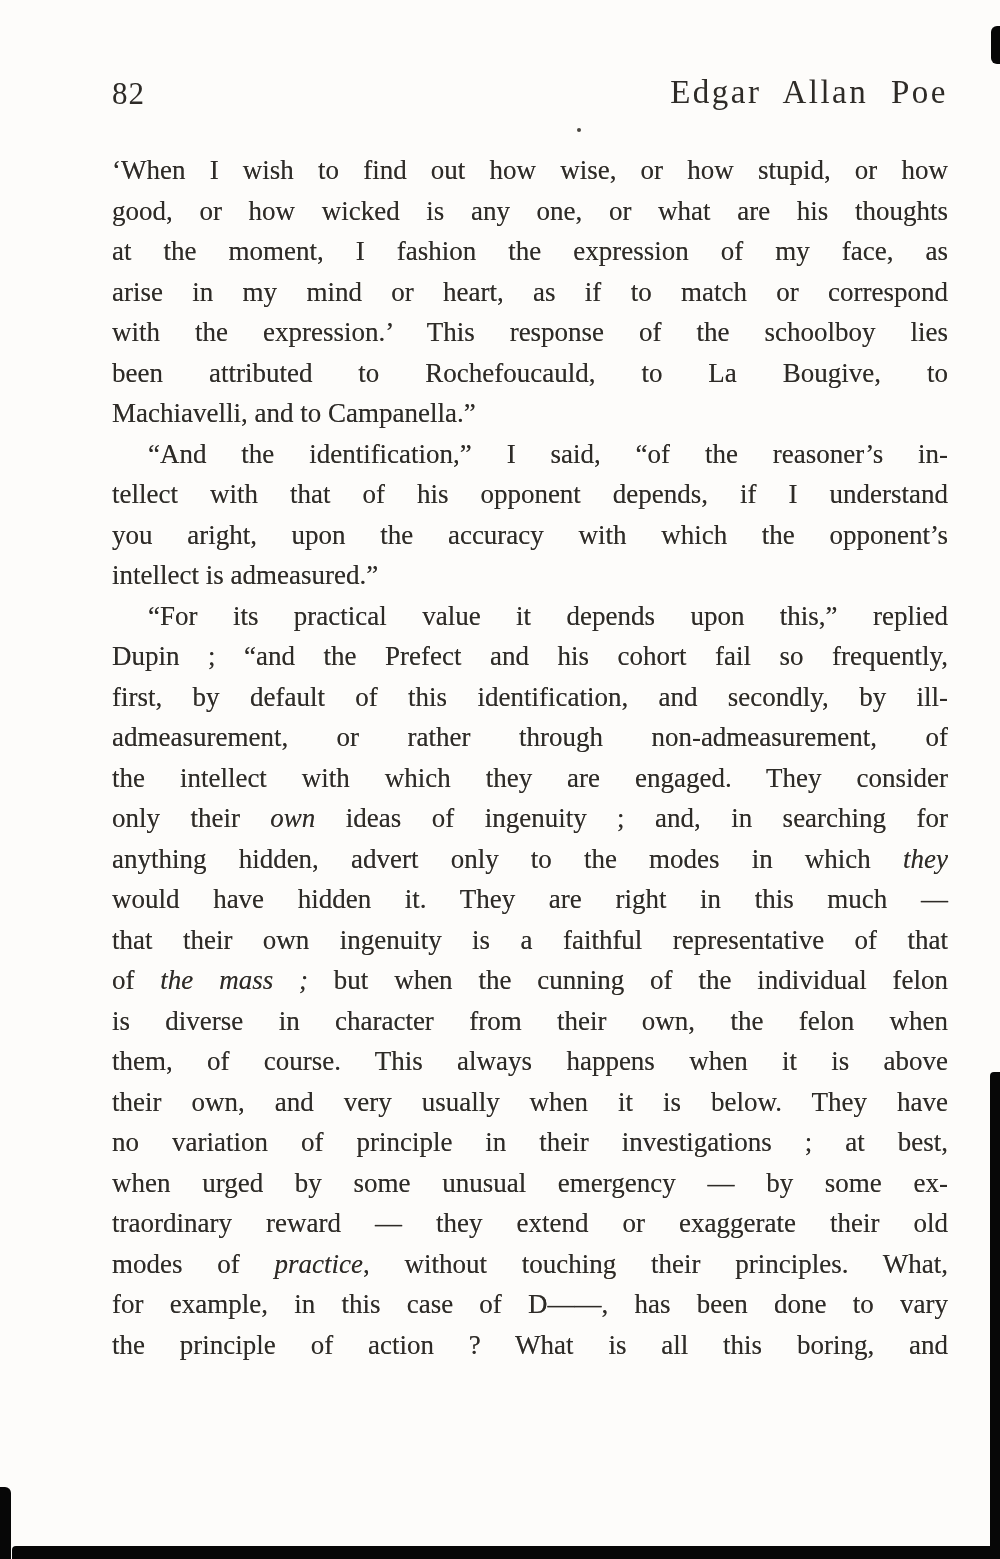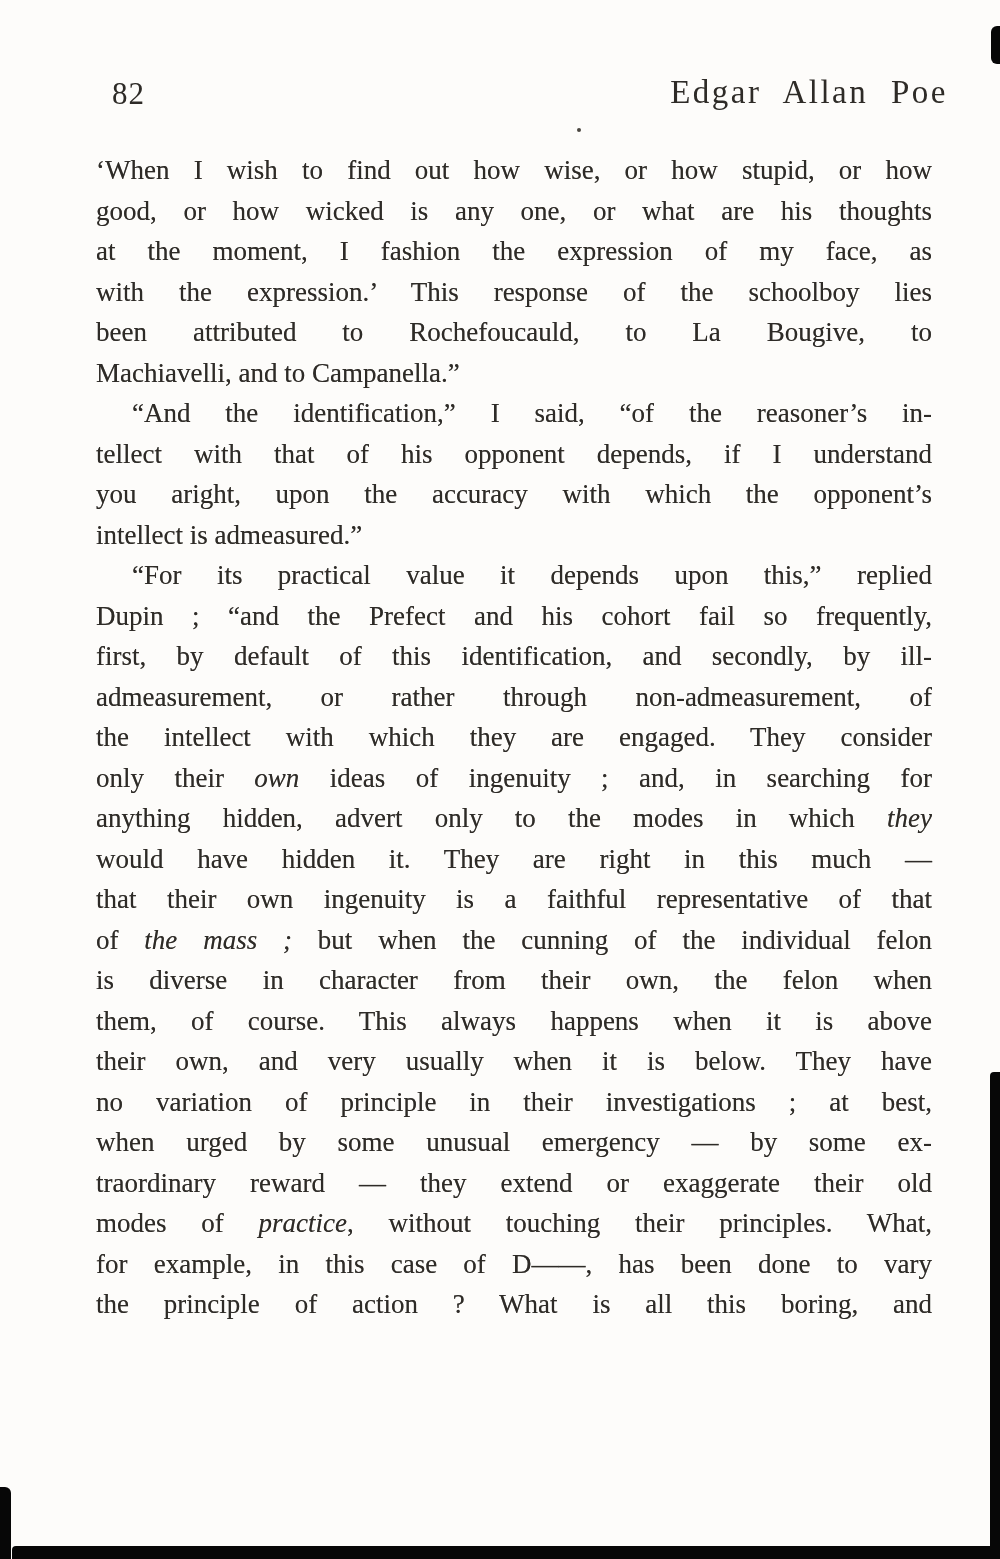--- a/index.html
+++ b/index.html
@@ -46,21 +46,21 @@
     left: 577px;
     top: 128px;
     width: 4px;
     height: 4px;
     border-radius: 50%;
     background: #4a463f;
   }
   .page-body {
     position: absolute;
     top: 150px;
-    left: 96px;
+    left: 112px;
     width: 836px;
     font-size: 27px;
     line-height: 40.5px;
     text-shadow: 0 0 0.5px rgba(46,43,39,0.55);
   }
   .line {
     text-align: justify;
     text-align-last: justify;
     white-space: nowrap0; 
   }
@@ -116,20 +116,21 @@
     <span class="page-number">82</span>
     <span class="head-title">Edgar Allan Poe</span>
   </div>
 
   <span class="stray-dot"></span>
 
   <div class="page-body">
       <div class="line"><span>‘When I wish to find out how wise, or how stupid, or how</span></div>
       <div class="line"><span>good, or how wicked is any one, or what are his thoughts</span></div>
       <div class="line"><span>at the moment, I fashion the expression of my face, as</span></div>
+      <div class="line"><span>arise in my mind or heart, as if to match or correspond</span></div>
       <div class="line"><span>with the expression.’ This response of the schoolboy lies</span></div>
       <div class="line"><span>been attributed to Rochefoucauld, to La Bougive, to</span></div>
       <div class="line last"><span>Machiavelli, and to Campanella.”</span></div>
       <div class="line indent"><span>“And the identification,” I said, “of the reasoner’s in-</span></div>
       <div class="line"><span>tellect with that of his opponent depends, if I understand</span></div>
       <div class="line"><span>you aright, upon the accuracy with which the opponent’s</span></div>
       <div class="line last"><span>intellect is admeasured.”</span></div>
       <div class="line indent"><span>“For its practical value it depends upon this,” replied</span></div>
       <div class="line"><span>Dupin ; “and the Prefect and his cohort fail so frequently,</span></div>
       <div class="line"><span>first, by default of this identification, and secondly, by ill-</span></div>

